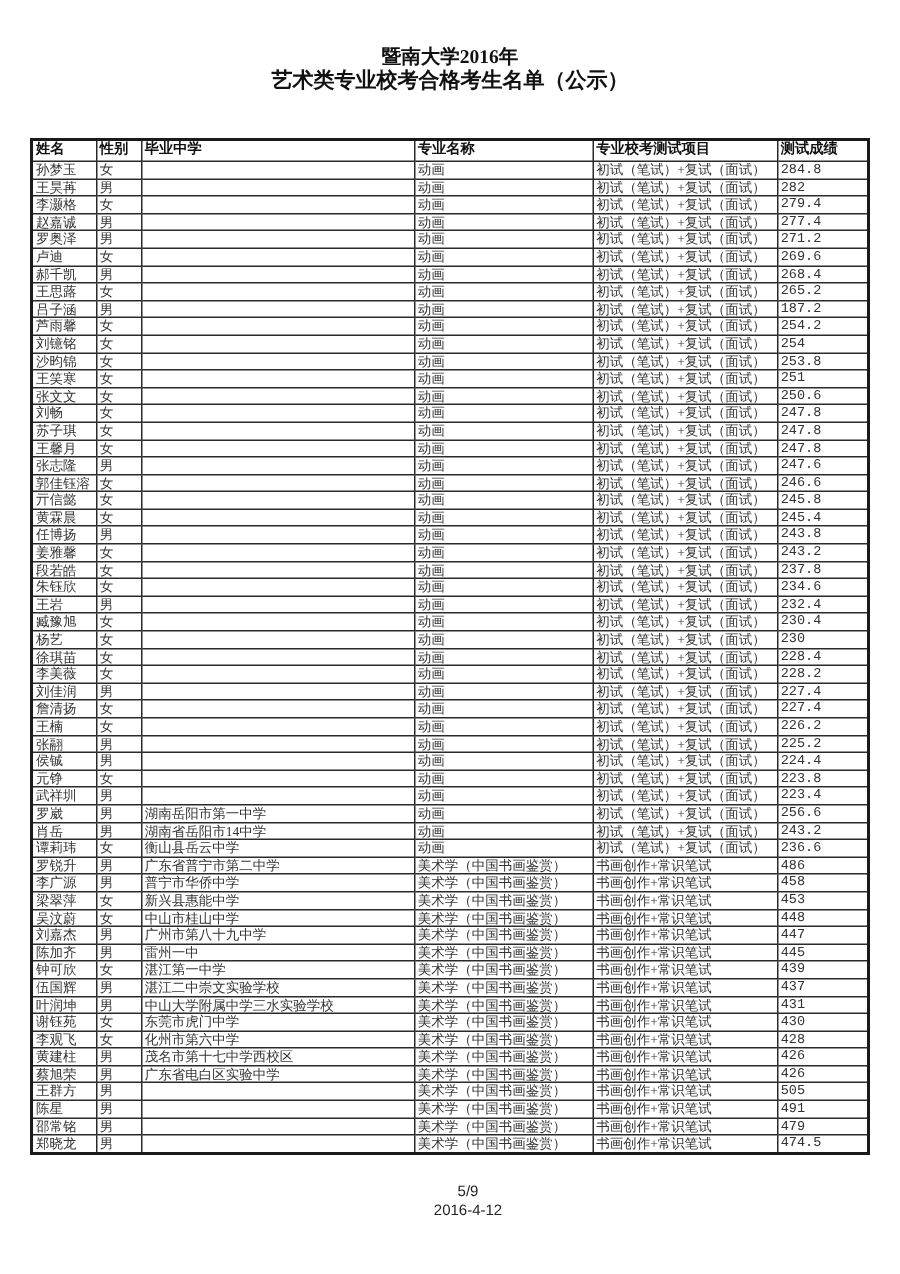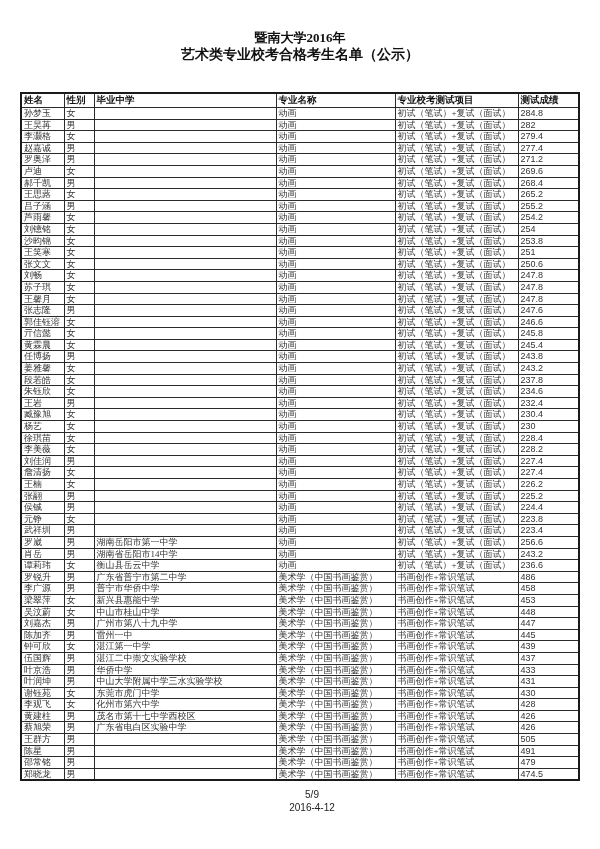--- a/index.html
+++ b/index.html
@@ -31,21 +31,21 @@
   table.results th {
     font-size:9.5px; height:13px; line-height:13px;
     font-weight:bold; color:#111;
   }
   table.results td {
     font-size:9px; height:10.6px; line-height:10.6px;
     color:#333;
   }
   td.score {
     text-align:right;
-    font-family:Liberation Sans, sans-serif;
+    font-family:Liberation Mono, monospace;
     color:#111;
   }
   col.c-name   { width:43px; }
   col.c-gender { width:30px; }
   col.c-school { width:182px; }
   col.c-major  { width:119px; }
   col.c-test   { width:123px; }
   col.c-score  { width:61px; }
 
   .footer {
@@ -148,21 +148,21 @@
           <td>动画</td>
           <td>初试（笔试）+复试（面试）</td>
           <td class="score">265.2</td>
         </tr>
         <tr>
           <td>吕子涵</td>
           <td>男</td>
           <td></td>
           <td>动画</td>
           <td>初试（笔试）+复试（面试）</td>
-          <td class="score">255.2</td>
+          <td class="score">187.2</td>
         </tr>
         <tr>
           <td>芦雨馨</td>
           <td>女</td>
           <td></td>
           <td>动画</td>
           <td>初试（笔试）+复试（面试）</td>
           <td class="score">254.2</td>
         </tr>
         <tr>
@@ -461,28 +461,20 @@
           <td>书画创作+常识笔试</td>
           <td class="score">439</td>
         </tr>
         <tr>
           <td>伍国辉</td>
           <td>男</td>
           <td>湛江二中崇文实验学校</td>
           <td>美术学（中国书画鉴赏）</td>
           <td>书画创作+常识笔试</td>
           <td class="score">437</td>
-        </tr>
-        <tr>
-          <td>叶京浩</td>
-          <td>男</td>
-          <td>华侨中学</td>
-          <td>美术学（中国书画鉴赏）</td>
-          <td>书画创作+常识笔试</td>
-          <td class="score">433</td>
         </tr>
         <tr>
           <td>叶润坤</td>
           <td>男</td>
           <td>中山大学附属中学三水实验学校</td>
           <td>美术学（中国书画鉴赏）</td>
           <td>书画创作+常识笔试</td>
           <td class="score">431</td>
         </tr>
         <tr>

